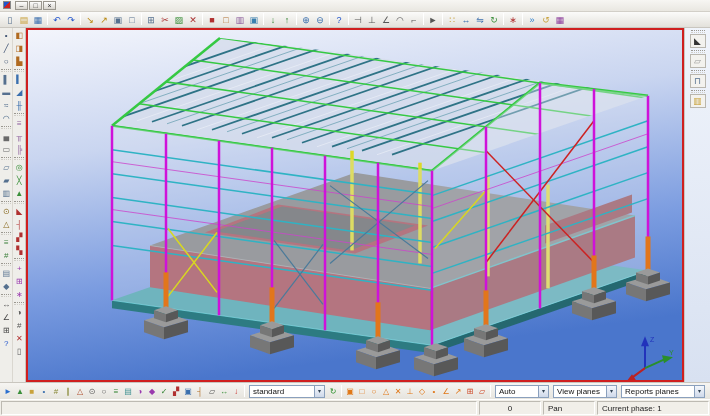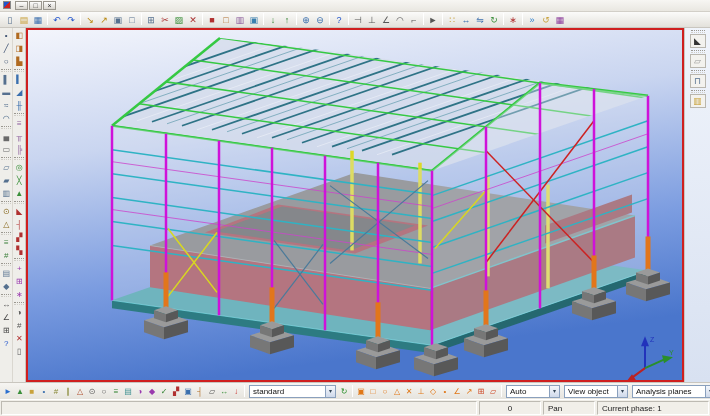--- a/index.html
+++ b/index.html
@@ -52,21 +52,21 @@
   
   .toolbar-bottom { height:17px; display:flex; align-items:center; padding-left:2px;
     background:linear-gradient(#f6f5f2,#e6e4de); border-top:1px solid #c9c6bf;
     font-size:8px; }
   .toolbar-bottom .tb-btn { width:12px; height:13px; font-size:8px; line-height:12px; }
   .combo { display:flex; align-items:center; height:13px; background:#fff;
     border:1px solid #8aa0bd; margin:0 2px; font-size:8px; color:#111; flex:0 0 auto; }
   .combo .combo-val { padding:0 3px; white-space:nowrap; overflow:hidden; flex:1 1 auto; }
   .combo .combo-arrow { width:10px; height:11px; text-align:center; font-size:6px;
     line-height:11px; background:linear-gradient(#f4f7fc,#cfd9ea); border-left:1px solid #8aa0bd; color:#345; }
-  .w-std { width:87px; } .w-auto { width:54px; } .w-vplane { width:64px; } .w-oplanes { width:84px; }
+  .w-std { width:76px; } .w-auto { width:54px; } .w-vplane { width:64px; } .w-oplanes { width:84px; }
 
   
   .statusbar { height:17px; display:flex; align-items:stretch; background:#f1efe9;
     border-top:1px solid #fff; font-size:8px; color:#222; }
   .status-cell { border:1px solid; border-color:#bdbab2 #fff #fff #bdbab2; margin:1px;
     display:flex; align-items:center; padding:0 4px; white-space:nowrap; }
   .cell-main { flex:1 1 auto; }
   .cell-coord { width:62px; justify-content:center; }
   .cell-mode { width:52px; }
   .cell-phase { width:112px; }
@@ -470,25 +470,25 @@
         <span class="tb-btn" style="color: rgb(224, 120, 24);">↗</span>
         <span class="tb-btn" style="color: rgb(204, 68, 34);">⊞</span>
         <span class="tb-btn" style="color: rgb(204, 68, 34);">▱</span>
       </div>
     <span class="tb-sep"></span>
     <div class="combo w-auto">
       <span class="combo-val">Auto</span>
       <span class="combo-arrow">▾</span>
     </div>
     <div class="combo w-vplane">
-      <span class="combo-val">View object</span>
+      <span class="combo-val">View planes</span>
       <span class="combo-arrow">▾</span>
     </div>
     <div class="combo w-oplanes">
-      <span class="combo-val">Analysis planes</span>
+      <span class="combo-val">Reports planes</span>
       <span class="combo-arrow">▾</span>
     </div>
   </div>
 
   <div class="statusbar">
     <div class="status-cell cell-main"></div>
     <div class="status-cell cell-coord">0</div>
     <div class="status-cell cell-mode">Pan</div>
     <div class="status-cell cell-phase">Current phase: 1</div>
   </div>

